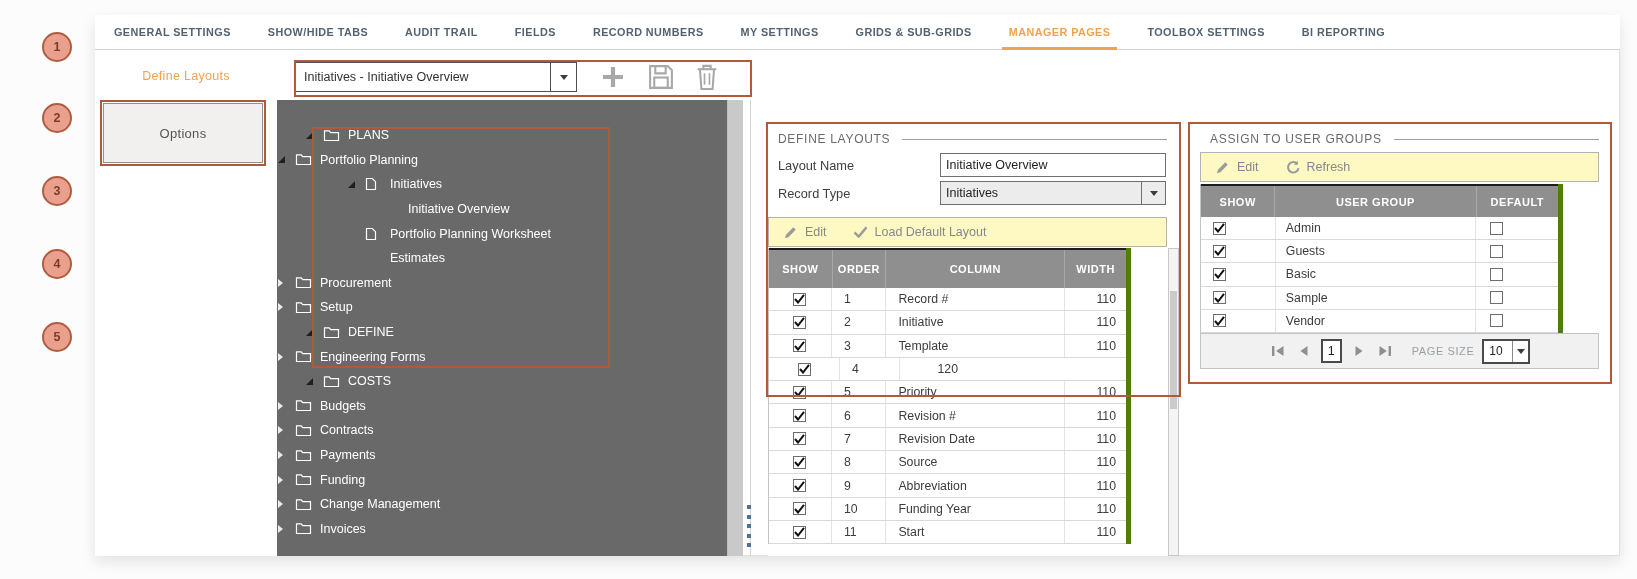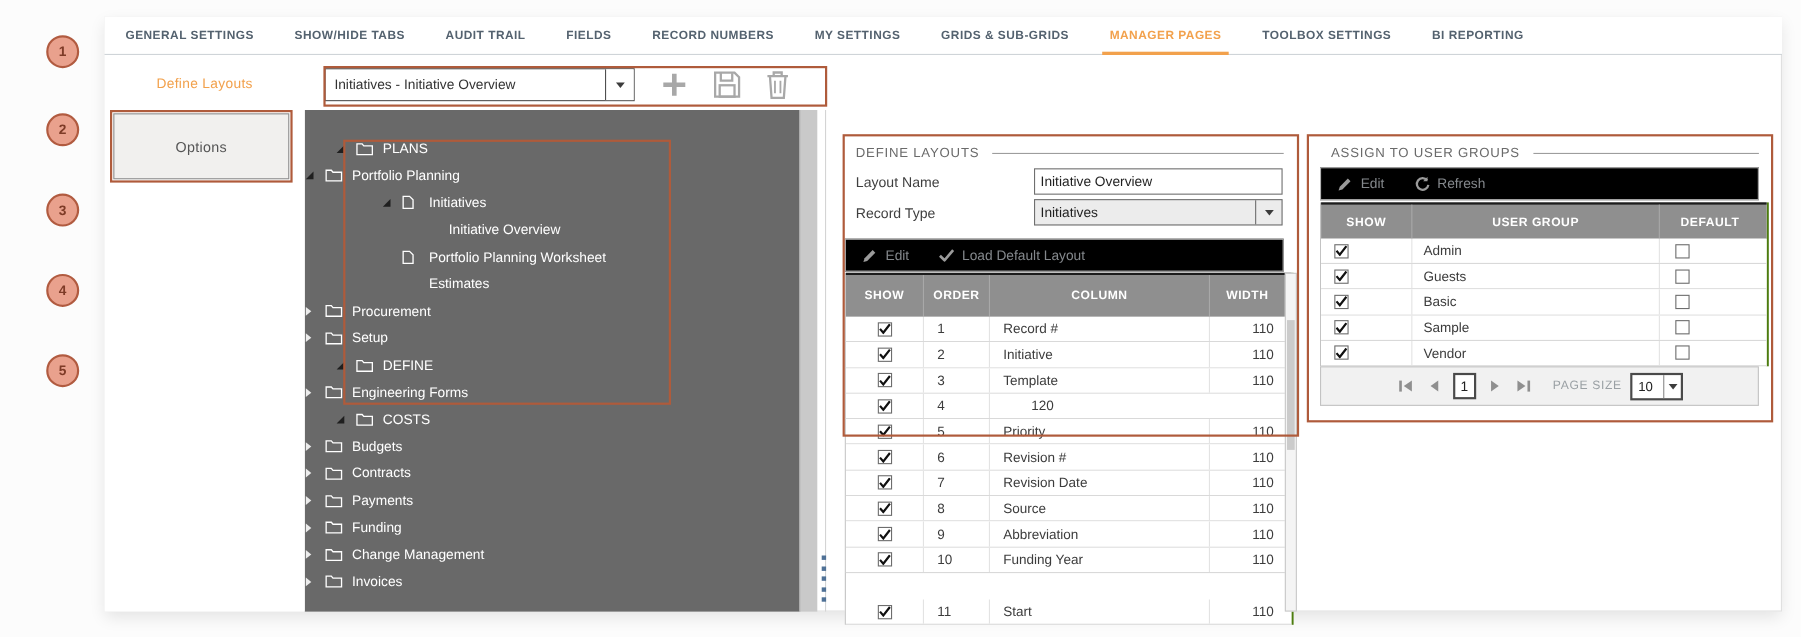--- a/index.html
+++ b/index.html
@@ -54,25 +54,25 @@
   .legend .lg-text { font-size:12px; color:#6a6a6a; letter-spacing:.7px; white-space:nowrap; }
   .legend .lg-line { flex:1; height:1px; background:#9d9d9d; margin:0 2px 0 12px; }
 
   .fl-label { position:absolute; left:10px; font-size:12.8px; color:#3f3f3f; }
   .fl-input { position:absolute; left:172px; width:226px; height:24px; border:1px solid #6f6f6f; background:#fff;
               font-size:12.5px; color:#1f1f1f; padding:0 5px; font-family:inherit; }
   .fl-select { position:absolute; left:172px; width:226px; height:24px; border:1px solid #6f6f6f; background:#ececec; display:flex; }
   .fl-select .val { flex:1; font-size:12.5px; color:#1f1f1f; line-height:22px; padding-left:5px; }
   .fl-select .arrow-btn { width:24px; border-left:1px solid #6f6f6f; display:flex; align-items:center; justify-content:center; }
 
-  .mini-toolbar { position:absolute; left:0; width:399px; height:30px; background:#000000; border:1px solid #b3b3b3;
+  .mini-toolbar { position:absolute; left:0; width:399px; height:30px; background:#fef9c3; border:1px solid #b3b3b3;
                   display:flex; align-items:center; padding-left:14px; }
   .mini-toolbar .itm { display:flex; align-items:center; gap:7px; font-size:12.5px; color:#84888c; margin-right:26px; }
 
-  .grid { position:absolute; left:0; width:408px; border-left:1px solid #c3c3c3; border-right:2px solid #4d7c0f; background:#fff; }
+  .grid { position:absolute; left:0; width:363px; border-left:1px solid #c3c3c3; border-right:5px solid #4d7c0f; background:#fff; }
   .ghead { display:flex; background:#8f8f8f; border-top:2px solid #1c1c1c; }
   .ghead .hc { display:flex; align-items:center; justify-content:center; color:#fff; font-size:11px; font-weight:600;
                letter-spacing:.5px; border-left:1px solid #a8a8a8; }
   .ghead .hc:first-child { border-left:none; }
   .grow { display:flex; border-bottom:1px solid #d9d9d9; background:#fff; }
   .grow .gc { display:flex; align-items:center; font-size:12.3px; color:#3c3c3c; border-left:1px solid #e3e3e3; overflow:hidden; }
   .grow .gc:first-child { border-left:none; }
 
   .cb { width:13px; height:13px; background:#fff; border:1px solid #6d6d6d; display:flex; align-items:center; justify-content:center; }
 
@@ -509,21 +509,21 @@
             <span class="cb">
               <svg width="11" height="10" viewBox="0 0 11 10">
                 <path d="M1 5 L4 8.5 L10 0.8" stroke="#111" stroke-width="2" fill="none"></path>
               </svg>
             </span>
           </div>
           <div class="gc" style="width: 60px; padding-left: 12px;">10</div>
           <div class="gc" style="width: 200px; padding-left: 12px;">Funding Year</div>
           <div class="gc" style="width: 69px; justify-content: flex-end; padding-right: 10px;">110</div>
         </div>
-        <div class="grow" style="height: 23.3px; margin-top: 24px;">
+        <div class="grow" style="height: 23.3px;">
           <div class="gc" style="width: 70px; justify-content: center;">
             <span class="cb">
               <svg width="11" height="10" viewBox="0 0 11 10">
                 <path d="M1 5 L4 8.5 L10 0.8" stroke="#111" stroke-width="2" fill="none"></path>
               </svg>
             </span>
           </div>
           <div class="gc" style="width: 60px; padding-left: 12px;">11</div>
           <div class="gc" style="width: 200px; padding-left: 12px;">Start</div>
           <div class="gc" style="width: 69px; justify-content: flex-end; padding-right: 10px;">110</div>

